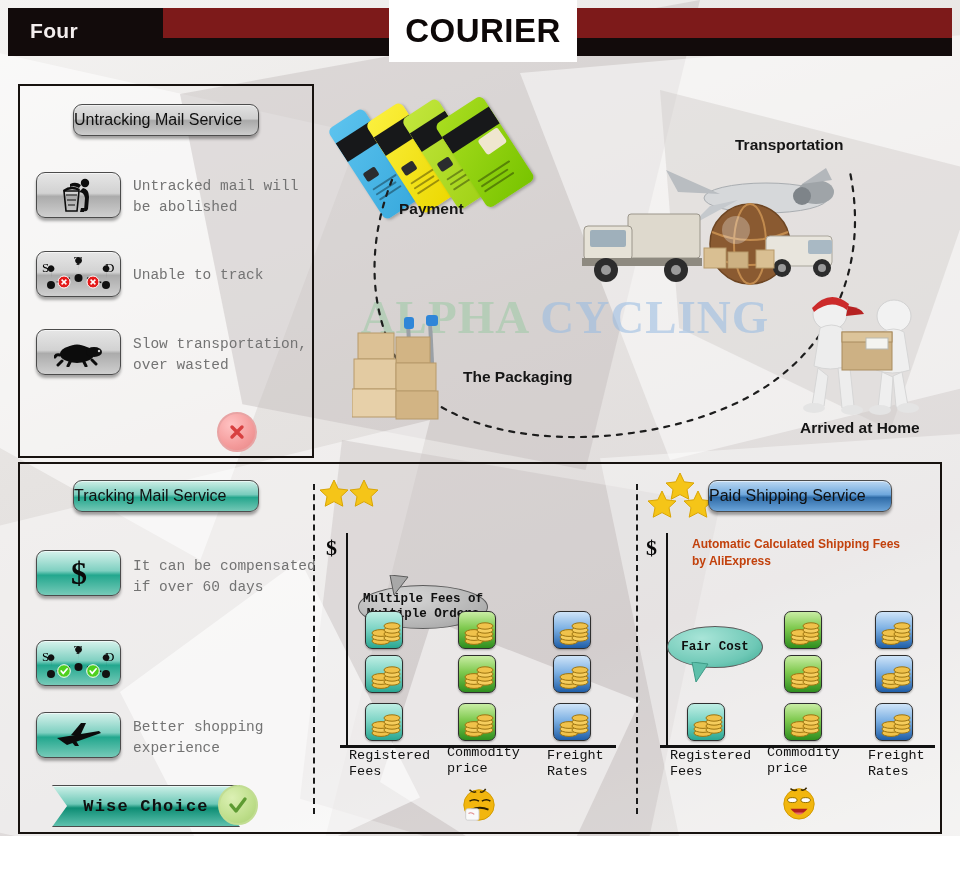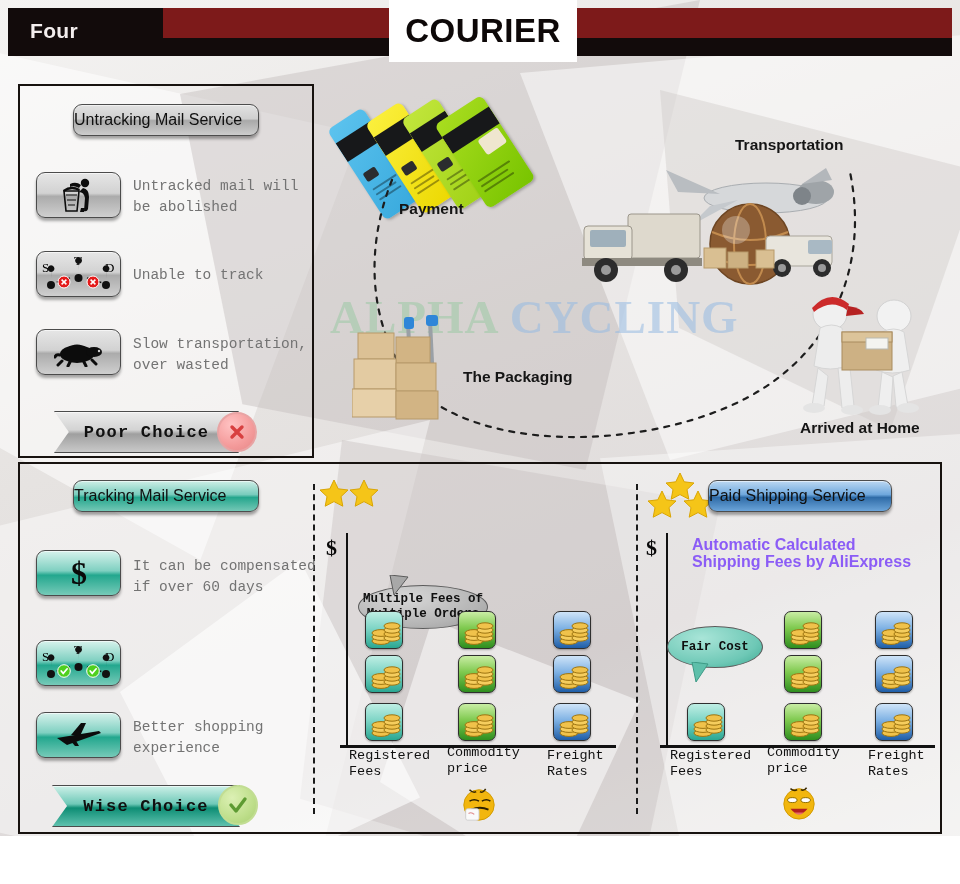--- a/index.html
+++ b/index.html
@@ -39,21 +39,21 @@
   .hr-red{left:634px;top:8px;width:318px;height:30px;}
   .hdr-four{position:absolute;left:30px;top:19px;font-size:21px;color:#f3eeee;
             font-weight:bold;letter-spacing:.3px;}
   .hdr-title{position:absolute;left:389px;top:0px;width:188px;height:62px;background:#fff;
              display:flex;align-items:center;justify-content:center;}
   .hdr-title span{font-size:33px;font-weight:bold;color:#0d0808;letter-spacing:.5px;
                   font-family:"Liberation Sans",sans-serif;}
 
   
   .wm{position:absolute;left:330px;top:290px;width:470px;font-size:47px;font-weight:bold;
-      letter-spacing:1px;font-family:"Liberation Serif",serif;user-select:none;}
+      letter-spacing:1px;font-family:"Liberation Serif",serif;user-select:none;text-align:center;}
   .wm .a{color:rgba(150,200,160,.50);}
   .wm .b{color:rgba(150,185,225,.55);}
 
   
   .panel{position:absolute;border:2px solid #17120f;box-sizing:border-box;}
   #panel-top{left:18px;top:84px;width:296px;height:374px;}
   #panel-bottom{left:18px;top:462px;width:924px;height:372px;}
 
   
   .pill{position:absolute;border-radius:9px;display:flex;align-items:center;
@@ -129,21 +129,21 @@
   .coin-green{background:linear-gradient(180deg,#c9eda4 0%,#7ec94e 45%,#2f8e1f 100%);}
   .coin-blue{background:linear-gradient(180deg,#cfe4f8 0%,#7fb2e4 45%,#1f5ea8 100%);}
   .coin svg{display:block;}
 
   .bubble{position:absolute;border-radius:50%;display:flex;align-items:center;justify-content:center;
           text-align:center;box-sizing:border-box;border:1px solid #5b5b5b;}
   .bubble span{font-family:"Liberation Mono",monospace;font-size:12.5px;font-weight:bold;color:#0f0f0f;line-height:15px;}
   .bubble-gray{background:radial-gradient(ellipse at 36% 28%,#d8d8d8,#b4b4b4 65%,#9a9a9a);}
   .bubble-teal{background:radial-gradient(ellipse at 36% 28%,#a9e5d8,#6ec8b6 65%,#3aa890);}
 
-  .note{position:absolute;font-size:16px;font-weight:bold;color:#8b5cf6;line-height:17px;}
+  .note{position:absolute;font-size:12px;font-weight:bold;color:#c2410c;line-height:17px;}
   .emoji{position:absolute;width:38px;height:38px;}
 </style>
 </head>
 <body>
 
 <div id="page">
 
   <div class="bg">
     <i class="f1"></i>
       <i class="f2"></i>
@@ -361,23 +361,20 @@
       <circle cx="45" cy="14" r="1.2" fill="#cfcfcf"></circle>
       <path d="M8 24 l-4 4 M16 25 l-2 4 M30 25 l2 4 M38 23 l4 4" stroke="#0c0c0c" stroke-width="3" stroke-linecap="round"></path>
       <path d="M6 18 q-4 -1 -5 2" stroke="#0c0c0c" stroke-width="3" stroke-linecap="round" fill="none"></path>
     </svg>
   </div>
   <div class="rowtext" style="left:133px;top:334px;">
     <div style="white-space:pre-line;">Slow transportation,
 over wasted</div>
   </div>
 
-  <div class="banner banner-gray" style="left:54px;top:411px;width:185px;">
-    <span>Poor Choice</span>
-  </div>
   <div class="badge badge-red" style="left:217px;top:412px;">
     <svg width="20" height="20" viewBox="0 0 20 20">
       <path d="M5 5 L15 15 M15 5 L5 15" stroke="#d84040" stroke-width="3.4" stroke-linecap="round"></path>
     </svg>
   </div>
 
   <div class="panel" id="panel-bottom"></div>
 
   <div class="divider" style="left:313px;top:484px;height:330px;"></div>
   <div class="divider" style="left:636px;top:484px;height:330px;"></div>

